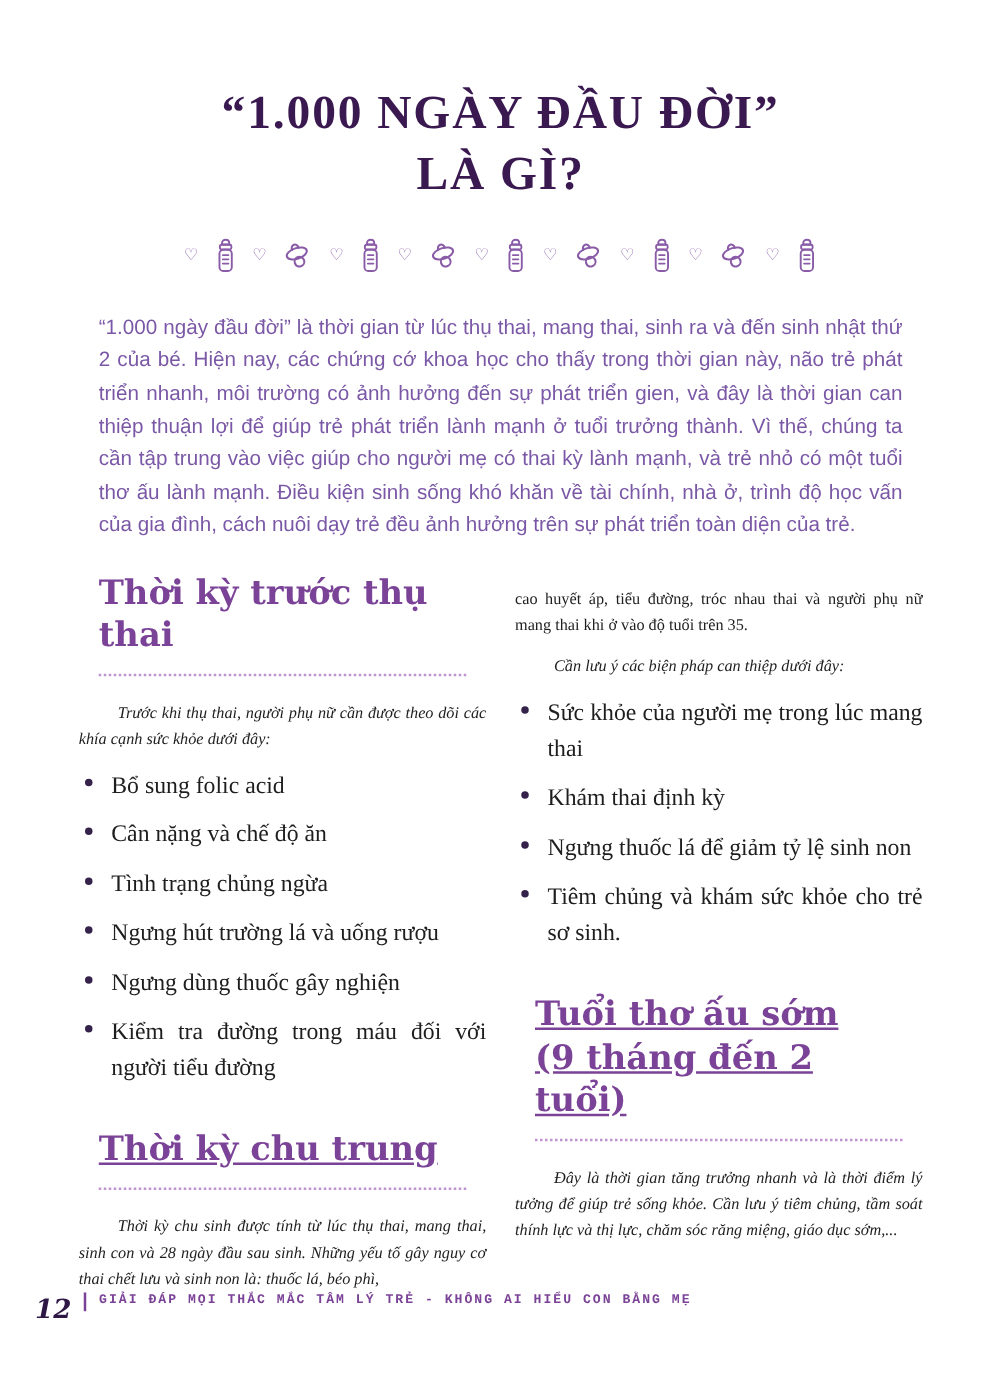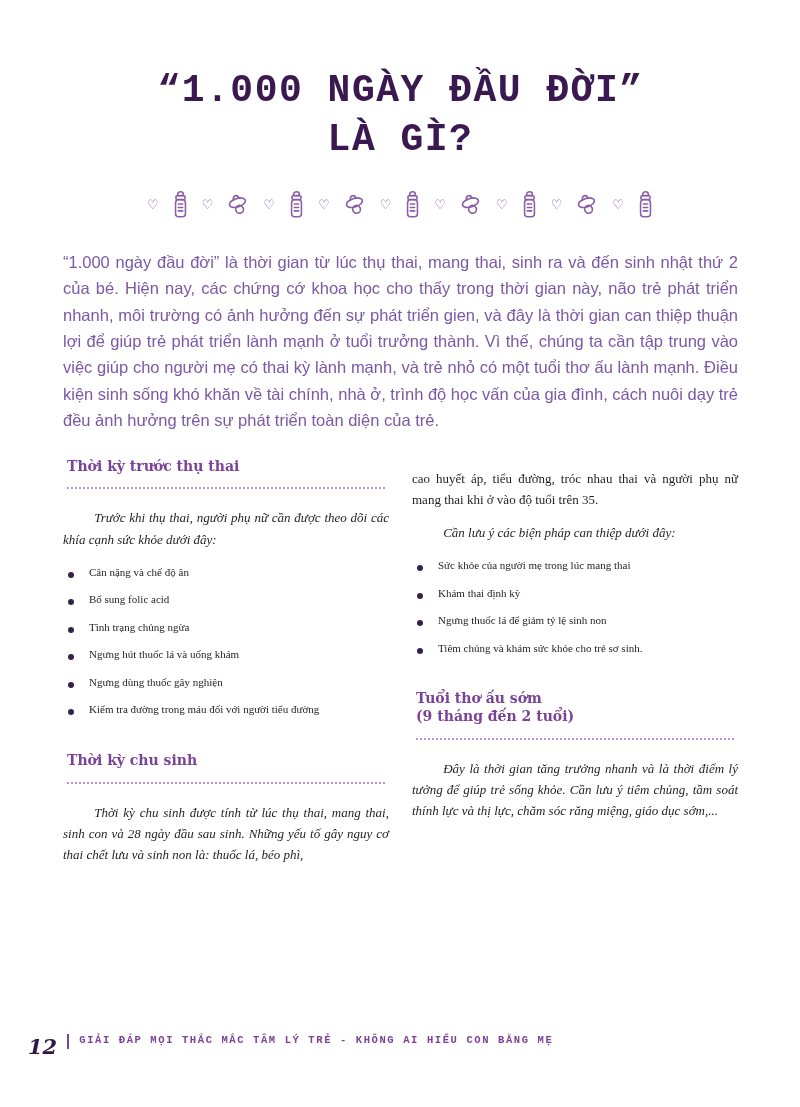--- a/index.html
+++ b/index.html
@@ -1,34 +1,34 @@
 <!DOCTYPE html>
 <html><head>
 <meta charset="utf-8">
 <style>
   html,body{margin:0;padding:0;background:#ffffff;}
   .page{position:relative;width:800px;height:1107px;background:#ffffff;box-sizing:border-box;
         padding:50px 62px 0 63px;font-family:"Liberation Serif",serif;color:#1e1e1e;overflow:hidden;}
-  .title{margin:16px 0 0;text-align:center;font-family:Liberation Mono, monospace;font-weight:700;
+  .title{margin:16px 0 0;text-align:center;font-family:Liberation Serif, serif;font-weight:700;
          color:#3a1950;font-size:38px;line-height:1.3;letter-spacing:1.5px;}
   .icon-row{display:flex;justify-content:center;align-items:center;gap:13px;margin-top:24px;height:32px;}
   .decor-icon{display:inline-flex;align-items:center;justify-content:center;}
   .glyph-heart{font-family:"DejaVu Sans",sans-serif;font-size:13px;color:#8a5ca8;}
-  .intro{margin:28px 0 0;font-family:"Liberation Sans",sans-serif;font-size:16.5px;line-height:1.6;
+  .intro{margin:28px 16px 0;font-family:"Liberation Sans",sans-serif;font-size:16.5px;line-height:1.6;
          color:#7a58a6;text-align:justify;}
   .columns{display:flex;gap:23px;margin-top:22px;}
   .col{flex:1;min-width:0;}
-  .section-heading{font-family:"DejaVu Serif",serif;font-weight:700;font-size:14px;color:#7b4397;
-      line-height:1.28;padding:2px 0 12px;border-bottom:2px dotted #bf93cf;margin:0 4px 18px;}
+  .section-heading{font-family:"DejaVu Serif",serif;font-weight:700;font-size:27px;color:#7b4397;
+      line-height:1.28;padding:2px 0 12px;border-bottom:2px dotted #bf93cf;margin:0 16px 18px;}
   .para{font-size:13px;line-height:1.63;text-align:justify;margin:12px 0 12px;}
   .indent{text-indent:2.4em;font-style:italic;}
   ul.bullets{list-style:none;margin:14px 0 0;padding:0;}
-  ul.bullets li{position:relative;padding-left:26px;margin-bottom:11px;font-size:11px;line-height:1.5;text-align:justify;}
+  ul.bullets li{position:relative;padding-left:26px;margin-bottom:11px;font-size:19px;line-height:1.5;text-align:justify;}
   ul.bullets li::before{content:"";position:absolute;left:5px;top:8px;width:6px;height:6px;border-radius:50%;background:#35224a;}
-  .section2{margin-top:32px;}
+  .section2{margin-top:32px;text-decoration:underline;}
   .footer{position:absolute;left:28px;right:62px;bottom:48px;display:flex;align-items:flex-start;gap:10px;}
   .page-number{font-family:"DejaVu Serif",serif;font-weight:700;font-style:italic;font-size:21px;color:#2e1744;}
   .footer-sep{width:2px;height:15px;background:#7b4397;}
   .footer-text{font-family:Liberation Mono, monospace;font-size:10.5px;font-weight:700;letter-spacing:1.6px;color:#7b4397;}
   svg.icon{display:block;}
 </style>
 </head>
 <body>
 
 <div class="page">
@@ -155,28 +155,28 @@
     </div>
 
   <p class="intro">“1.000 ngày đầu đời” là thời gian từ lúc thụ thai, mang thai, sinh ra và đến sinh nhật thứ 2 của bé. Hiện nay, các chứng cớ khoa học cho thấy trong thời gian này, não trẻ phát triển nhanh, môi trường có ảnh hưởng đến sự phát triển gien, và đây là thời gian can thiệp thuận lợi để giúp trẻ phát triển lành mạnh ở tuổi trưởng thành. Vì thế, chúng ta cần tập trung vào việc giúp cho người mẹ có thai kỳ lành mạnh, và trẻ nhỏ có một tuổi thơ ấu lành mạnh. Điều kiện sinh sống khó khăn về tài chính, nhà ở, trình độ học vấn của gia đình, cách nuôi dạy trẻ đều ảnh hưởng trên sự phát triển toàn diện của trẻ.</p>
 
   <div class="columns">
 
     <div class="col">
       <h2 class="section-heading">Thời kỳ trước thụ thai</h2>
       <p class="para indent">Trước khi thụ thai, người phụ nữ cần được theo dõi các khía cạnh sức khỏe dưới đây:</p>
       <ul class="bullets">
+        <li>Bổ sung folic acid</li>
         <li>Cân nặng và chế độ ăn</li>
-        <li>Bổ sung folic acid</li>
         <li>Tình trạng chủng ngừa</li>
-        <li>Ngưng hút thuốc lá và uống khám</li>
+        <li>Ngưng hút trường lá và uống rượu</li>
         <li>Ngưng dùng thuốc gây nghiện</li>
         <li>Kiểm tra đường trong máu đối với người tiểu đường</li>
       </ul>
-      <h2 class="section-heading section2">Thời kỳ chu sinh</h2>
+      <h2 class="section-heading section2">Thời kỳ chu trung</h2>
       <p class="para indent">Thời kỳ chu sinh được tính từ lúc thụ thai, mang thai, sinh con và 28 ngày đầu sau sinh. Những yếu tố gây nguy cơ thai chết lưu và sinh non là: thuốc lá, béo phì,</p>
     </div>
 
     <div class="col">
       <p class="para">cao huyết áp, tiểu đường, tróc nhau thai và người phụ nữ mang thai khi ở vào độ tuổi trên 35.</p>
       <p class="para indent">Cần lưu ý các biện pháp can thiệp dưới đây:</p>
       <ul class="bullets">
         <li>Sức khỏe của người mẹ trong lúc mang thai</li>
         <li>Khám thai định kỳ</li>
         <li>Ngưng thuốc lá để giảm tỷ lệ sinh non</li>

